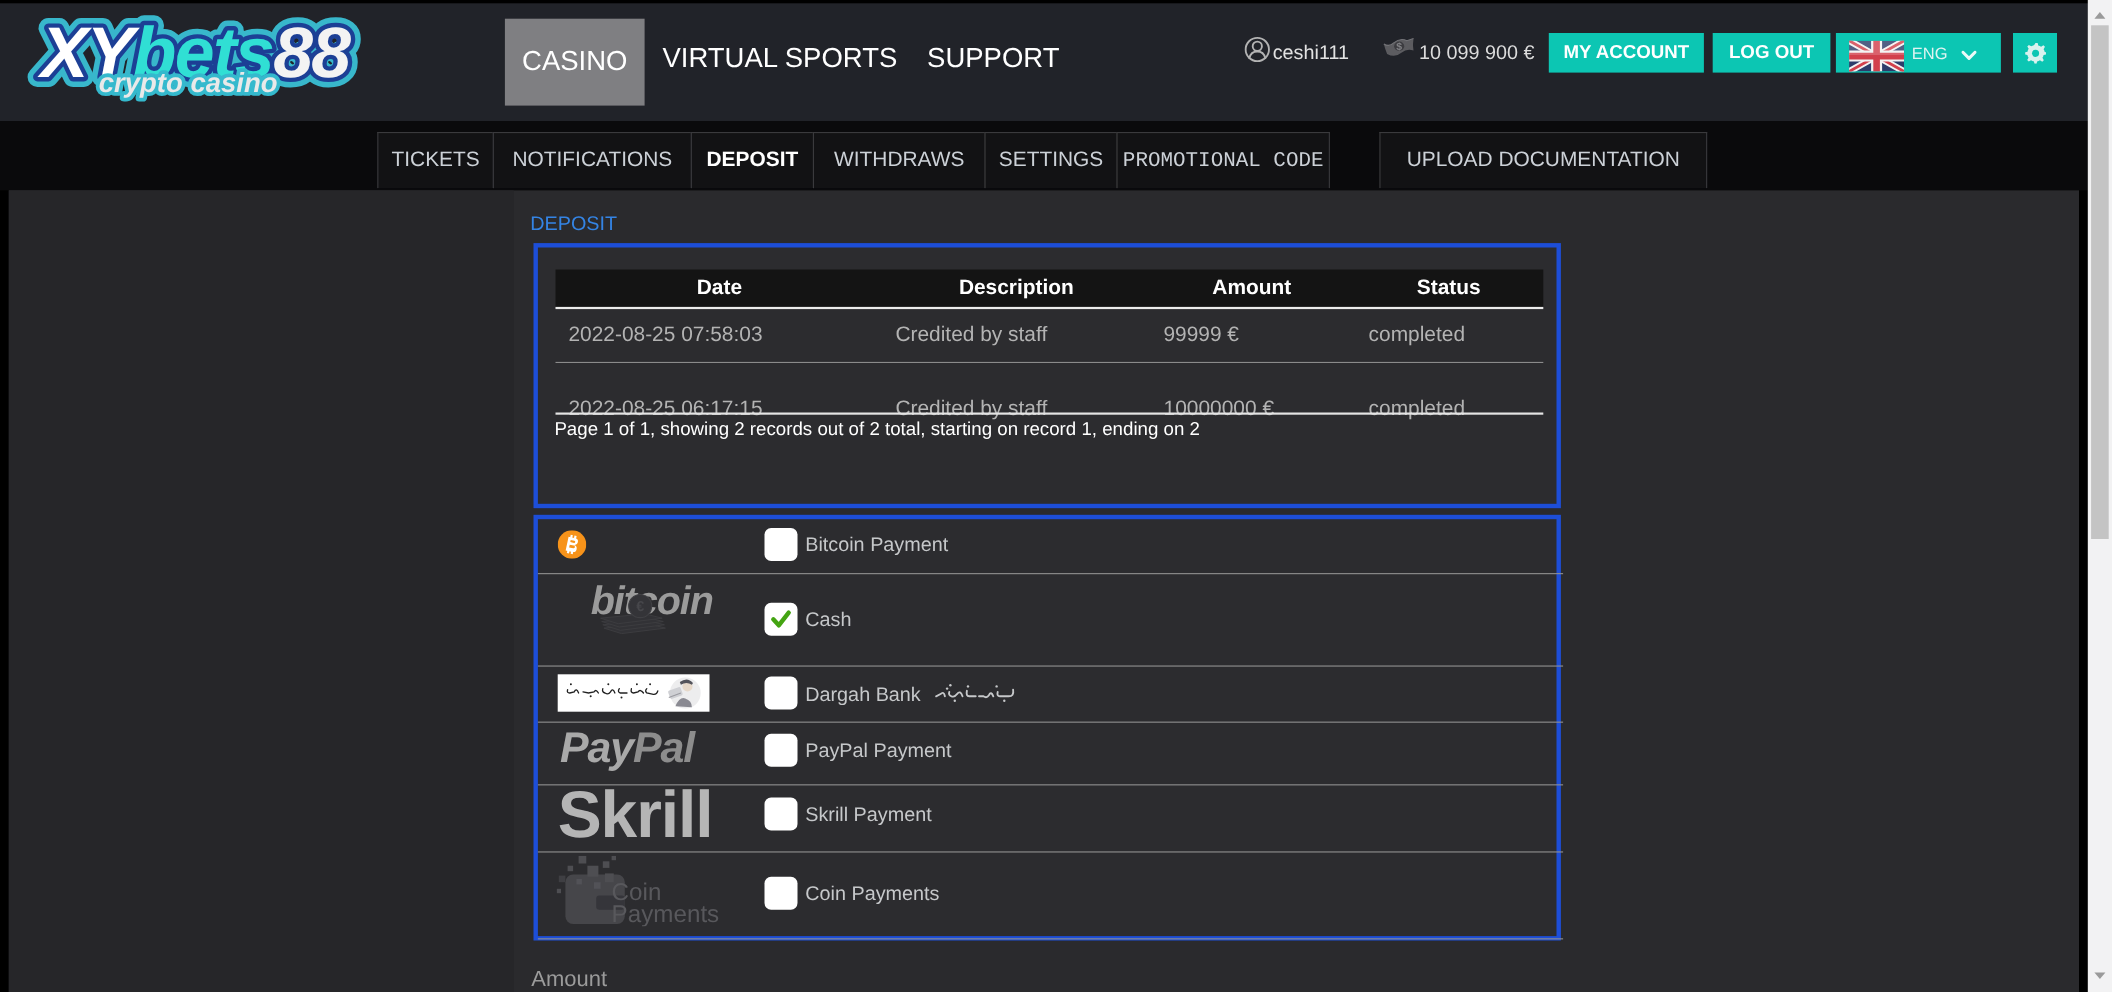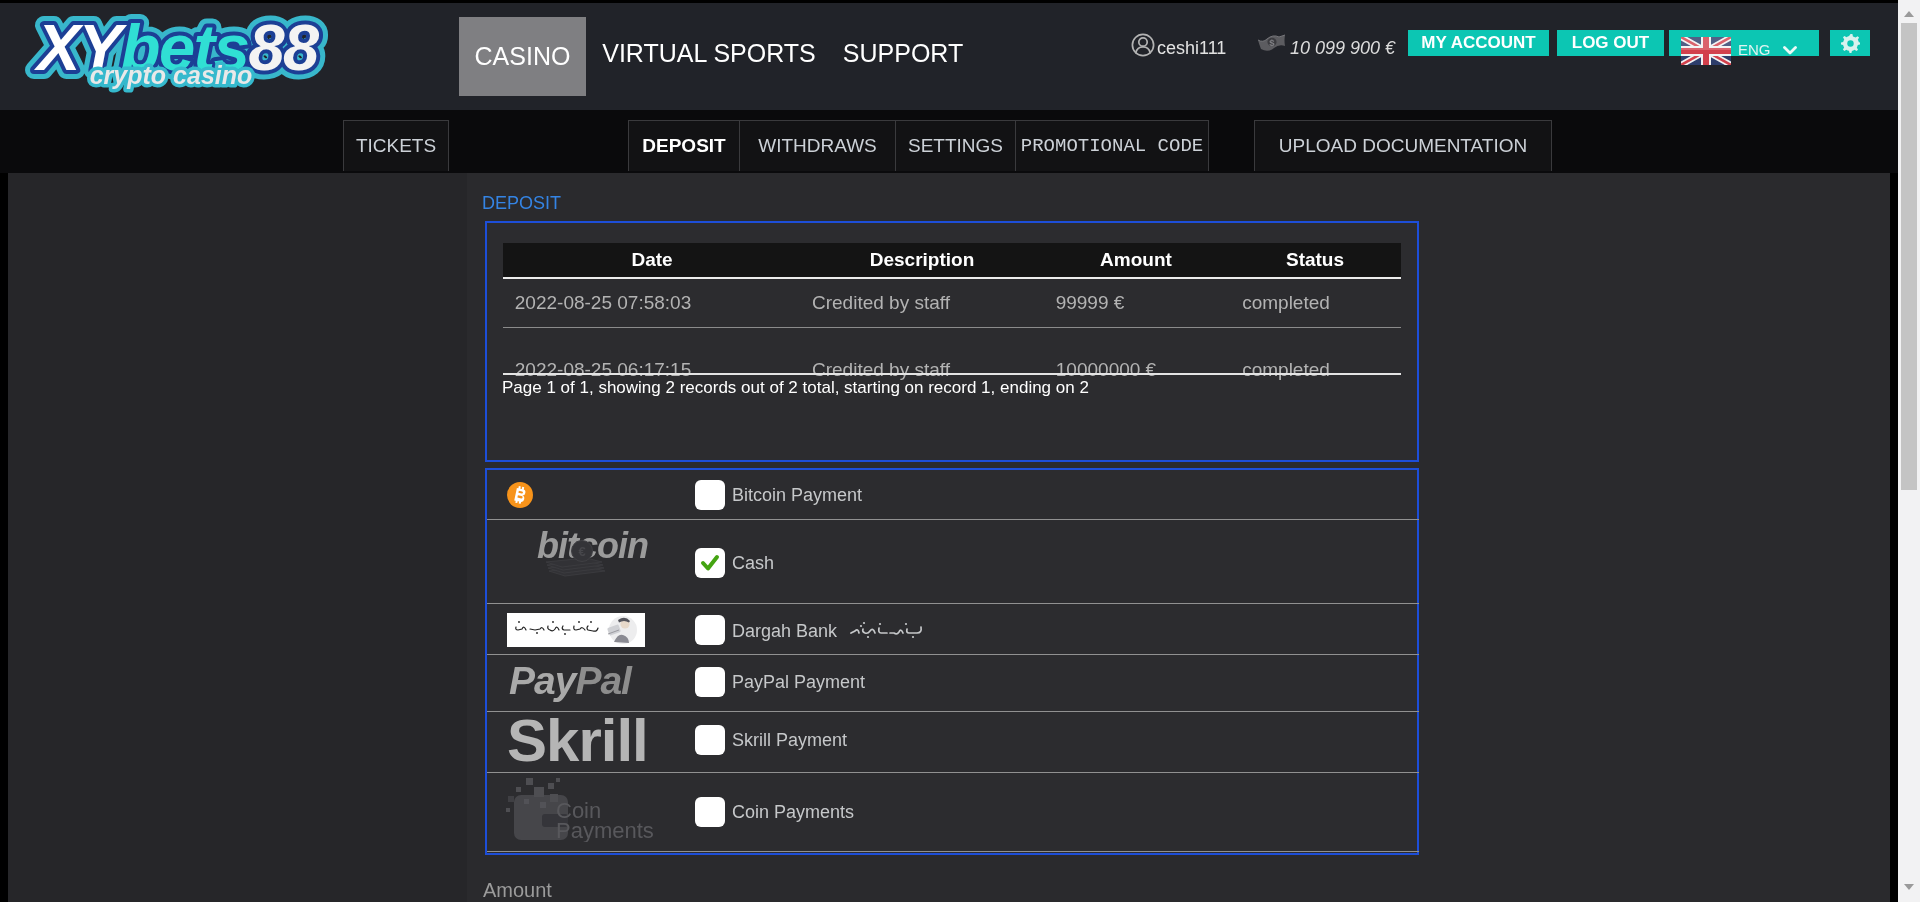--- a/index.html
+++ b/index.html
@@ -8,34 +8,34 @@
   .abs { position:absolute; }
 
   
   #header { position:absolute; left:0; top:3px; width:1920px; height:107px; background:#212329; }
   .mainnav { position:absolute; top:0; height:107px; color:#fff; font-size:25px;
     display:flex; align-items:center; justify-content:center; }
   #nav-casino { left:459px; width:127px; top:17px; height:79px; background:#7f7f82; }
   #nav-vs { left:598px; width:222px; }
   #nav-sup { left:836px; width:134px; }
 
-  .tealbtn { position:absolute; top:30px; height:26px; background:#0cc6b3; color:#fff;
+  .tealbtn { position:absolute; top:30px; height:36px; background:#0cc6b3; color:#fff;
     font-weight:bold; font-size:17px; display:flex; align-items:center; justify-content:center; }
 
   
   #subnav { position:absolute; left:0; top:110px; width:1920px; height:63px; background:#0a0a0c; }
   .tab { position:absolute; top:10px; height:51px; background:#121214; border:1px solid #3a3a3d;
     border-bottom:none; color:#ccd1d7; font-size:19px; display:flex; align-items:center;
     justify-content:center; }
   .tab.active { color:#fff; font-weight:bold; }
 
   
   #main { position:absolute; left:8px; top:173px; width:1882px; height:729px; background:#2a2a2d; }
   #sidebar { position:absolute; left:0; top:0; width:459px; height:729px; background:#262629; }
-  .panel { position:absolute; left:477px; width:934px; background:#2c2c2f; border:2px solid #1d4ed8; }
+  .panel { position:absolute; left:477px; width:934px; background:#2c2c2f; border:4px solid #1d4ed8; }
   .hline { position:absolute; }
 
   .cell { position:absolute; transform:translateX(-50%); white-space:nowrap; }
   .chk { position:absolute; left:687px; width:30px; height:30px; background:#fff; border-radius:6px; }
   .paylabel { position:absolute; left:724px; color:#c6c8ca; font-size:18px; line-height:22px; white-space:nowrap; }
 </style>
 </head>
 <body>
 
 <div id="header"></div>
@@ -56,21 +56,21 @@
   <path d="M4.8 19.8 C5.8 15.2 8.6 13.8 12 13.8 C15.4 13.8 18.2 15.2 19.2 19.8" fill="none" stroke="#b3b3b3" stroke-width="1.7" stroke-linecap="round"></path>
 </svg>
 <div class="abs" style="left:1157px; top:38px; font-size:18px; color:#e2e2e2;">ceshi111</div>
 
 <svg class="abs" style="left:1255px; top:31px;" width="32" height="26" viewBox="0 0 32 26">
   <path d="M3 9 Q8 12 12 8 Q18 3 24 6 L30 4 Q29 10 30 15 Q24 13 19 17 Q13 22 6 18 Q4 13 3 9 Z" fill="#5c5c60"></path>
   <path d="M3 9 Q8 12 12 8 Q18 3 24 6 L30 4" fill="none" stroke="#747478" stroke-width="1"></path>
   <ellipse cx="17" cy="11" rx="4.6" ry="4.2" fill="#3c3c40"></ellipse>
   <text x="17" y="14.5" font-size="9.5" fill="#818185" text-anchor="middle" font-weight="bold" font-family="'Liberation Sans',sans-serif">$</text>
 </svg>
-<div class="abs" style="left:1290px; top:38px; font-size:18px; color:#dcdcdc;font-style:italic;">10 099 900 €</div>
+<div class="abs" style="left:1290px; top:38px; font-size:18px; color:#dcdcdc;">10 099 900 €</div>
 
 <div class="tealbtn" style="left:1408px; width:141px;">MY ACCOUNT</div>
 <div class="tealbtn" style="left:1557px; width:107px;">LOG OUT</div>
 <div class="tealbtn" style="left:1669px; width:150px;">
   <svg class="abs" style="left:12px; top:7px;" width="50" height="28" viewBox="0 0 50 28">
     <rect width="50" height="28" fill="#2d3d6b"></rect>
     <path d="M0 0 L50 28 M50 0 L0 28" stroke="#f2f2f2" stroke-width="6"></path>
     <path d="M0 0 L50 28 M50 0 L0 28" stroke="#d2404c" stroke-width="2.6"></path>
     <path d="M25 0 V28 M0 14 H50" stroke="#f2f2f2" stroke-width="10"></path>
     <path d="M25 0 V28 M0 14 H50" stroke="#d2404c" stroke-width="6"></path>
@@ -87,20 +87,21 @@
     <circle cx="10" cy="10" r="3.4" fill="#0cc6b3"></circle>
   </svg>
 </div>
 
 <div class="mainnav" id="nav-casino">CASINO</div>
 <div class="mainnav" id="nav-vs">VIRTUAL SPORTS</div>
 <div class="mainnav" id="nav-sup">SUPPORT</div>
 
 <div id="subnav">
   <div class="tab" style="left:343px; width:106px;">TICKETS</div>
+  <div class="tab" style="left:448px; width:181px;">NOTIFICATIONS</div>
   <div class="tab active" style="left:628px; width:112px;">DEPOSIT</div>
   <div class="tab" style="left:739px; width:157px;">WITHDRAWS</div>
   <div class="tab" style="left:895px; width:121px;">SETTINGS</div>
   <div class="tab" style="left:1015px; width:194px;font-family:Liberation Mono, monospace;">PROMOTIONAL CODE</div>
   <div class="tab" style="left:1254px; width:298px;">UPLOAD DOCUMENTATION</div>
 </div>
 
 <div id="main">
   <div id="sidebar"></div>
 

